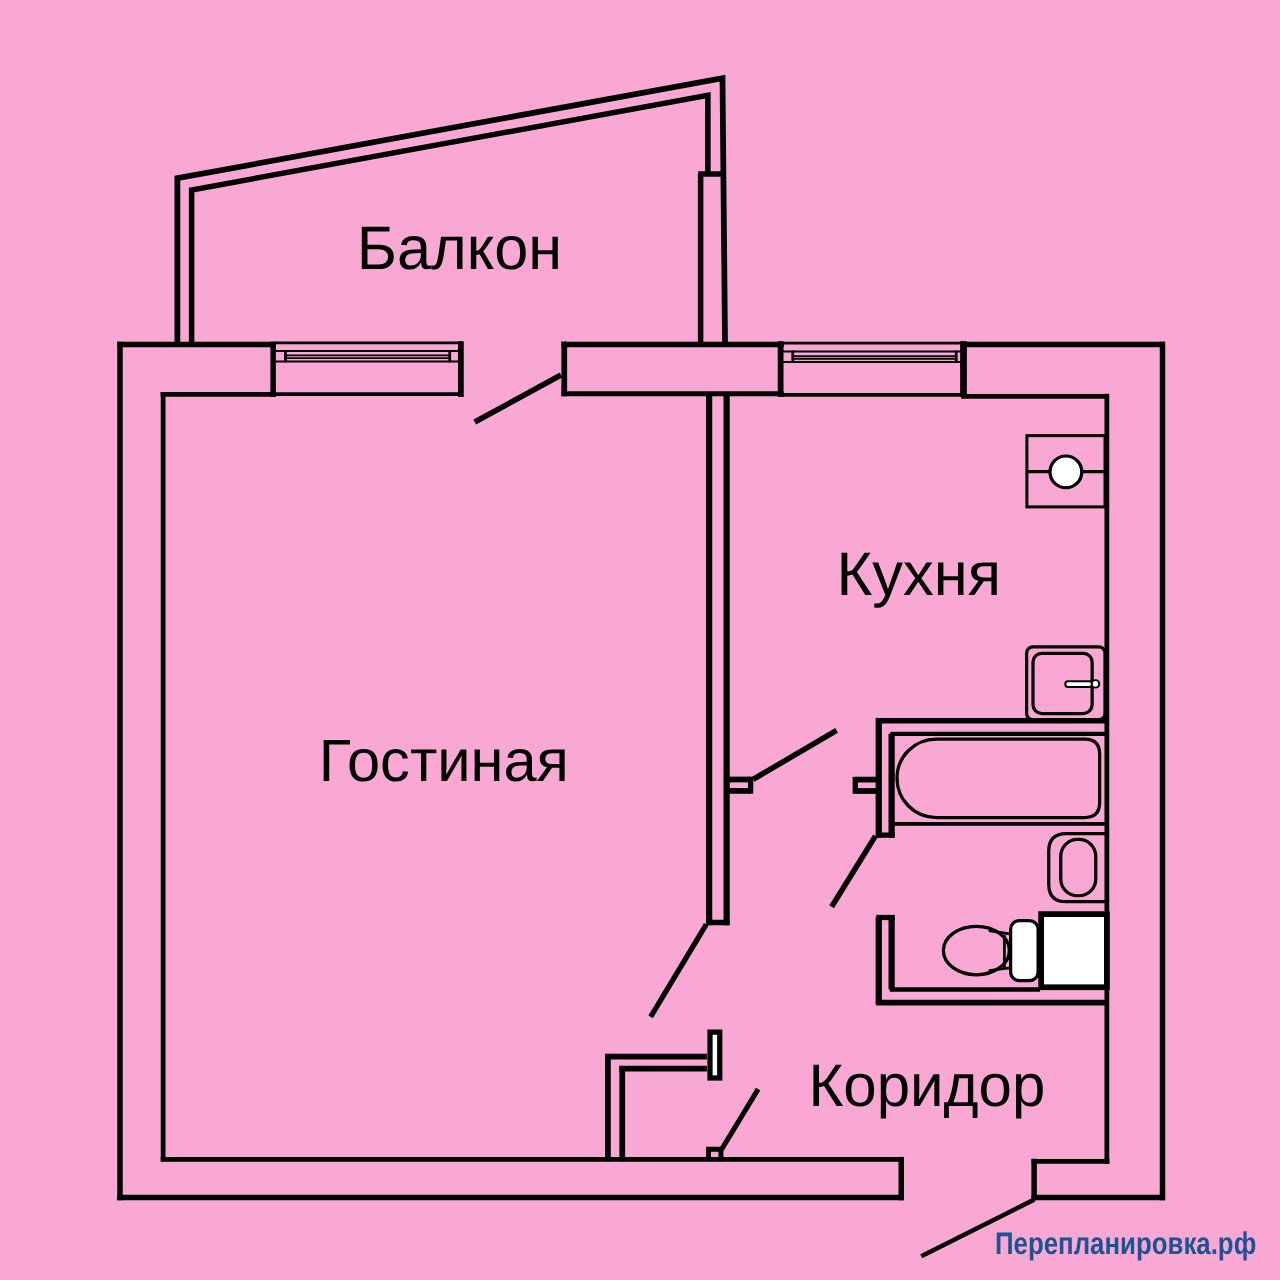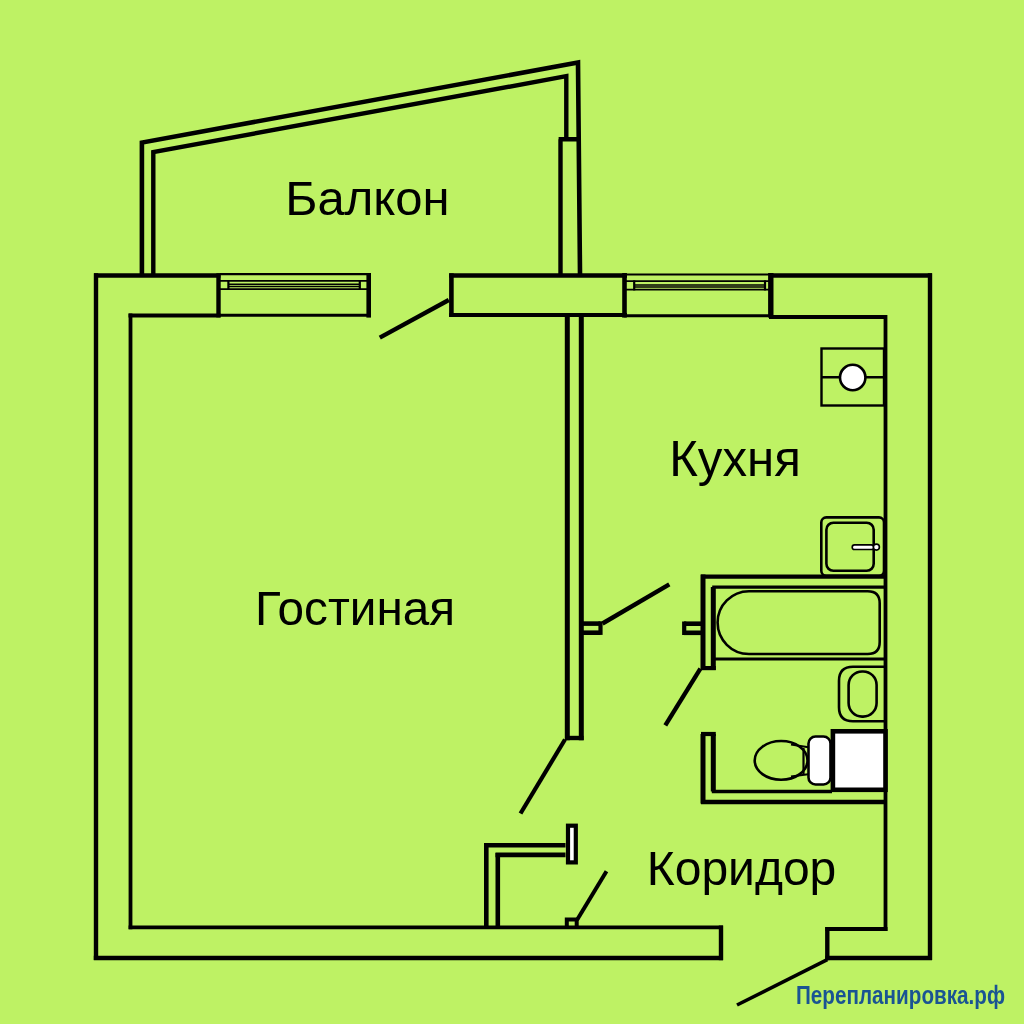--- a/index.html
+++ b/index.html
@@ -1,16 +1,16 @@
 <!DOCTYPE html>
 <html><head>
 <meta charset="utf-8">
 <style>
   html,body{margin:0;padding:0;background:#ffffff;}
-  #page{position:relative;width:1024px;height:1024px;background:#bef264;overflow:hidden;
+  #page{position:relative;width:1024px;height:1024px;background:#f9a8d4;overflow:hidden;
         font-family:"Liberation Sans", sans-serif;}
   svg{position:absolute;left:0;top:0;}
 </style>
 </head>
 <body>
 <div id="page">
 <svg width="1024" height="1024" viewBox="0 0 1024 1024" fill="none" stroke="#000000" stroke-linecap="butt">
 
 <g>
 

